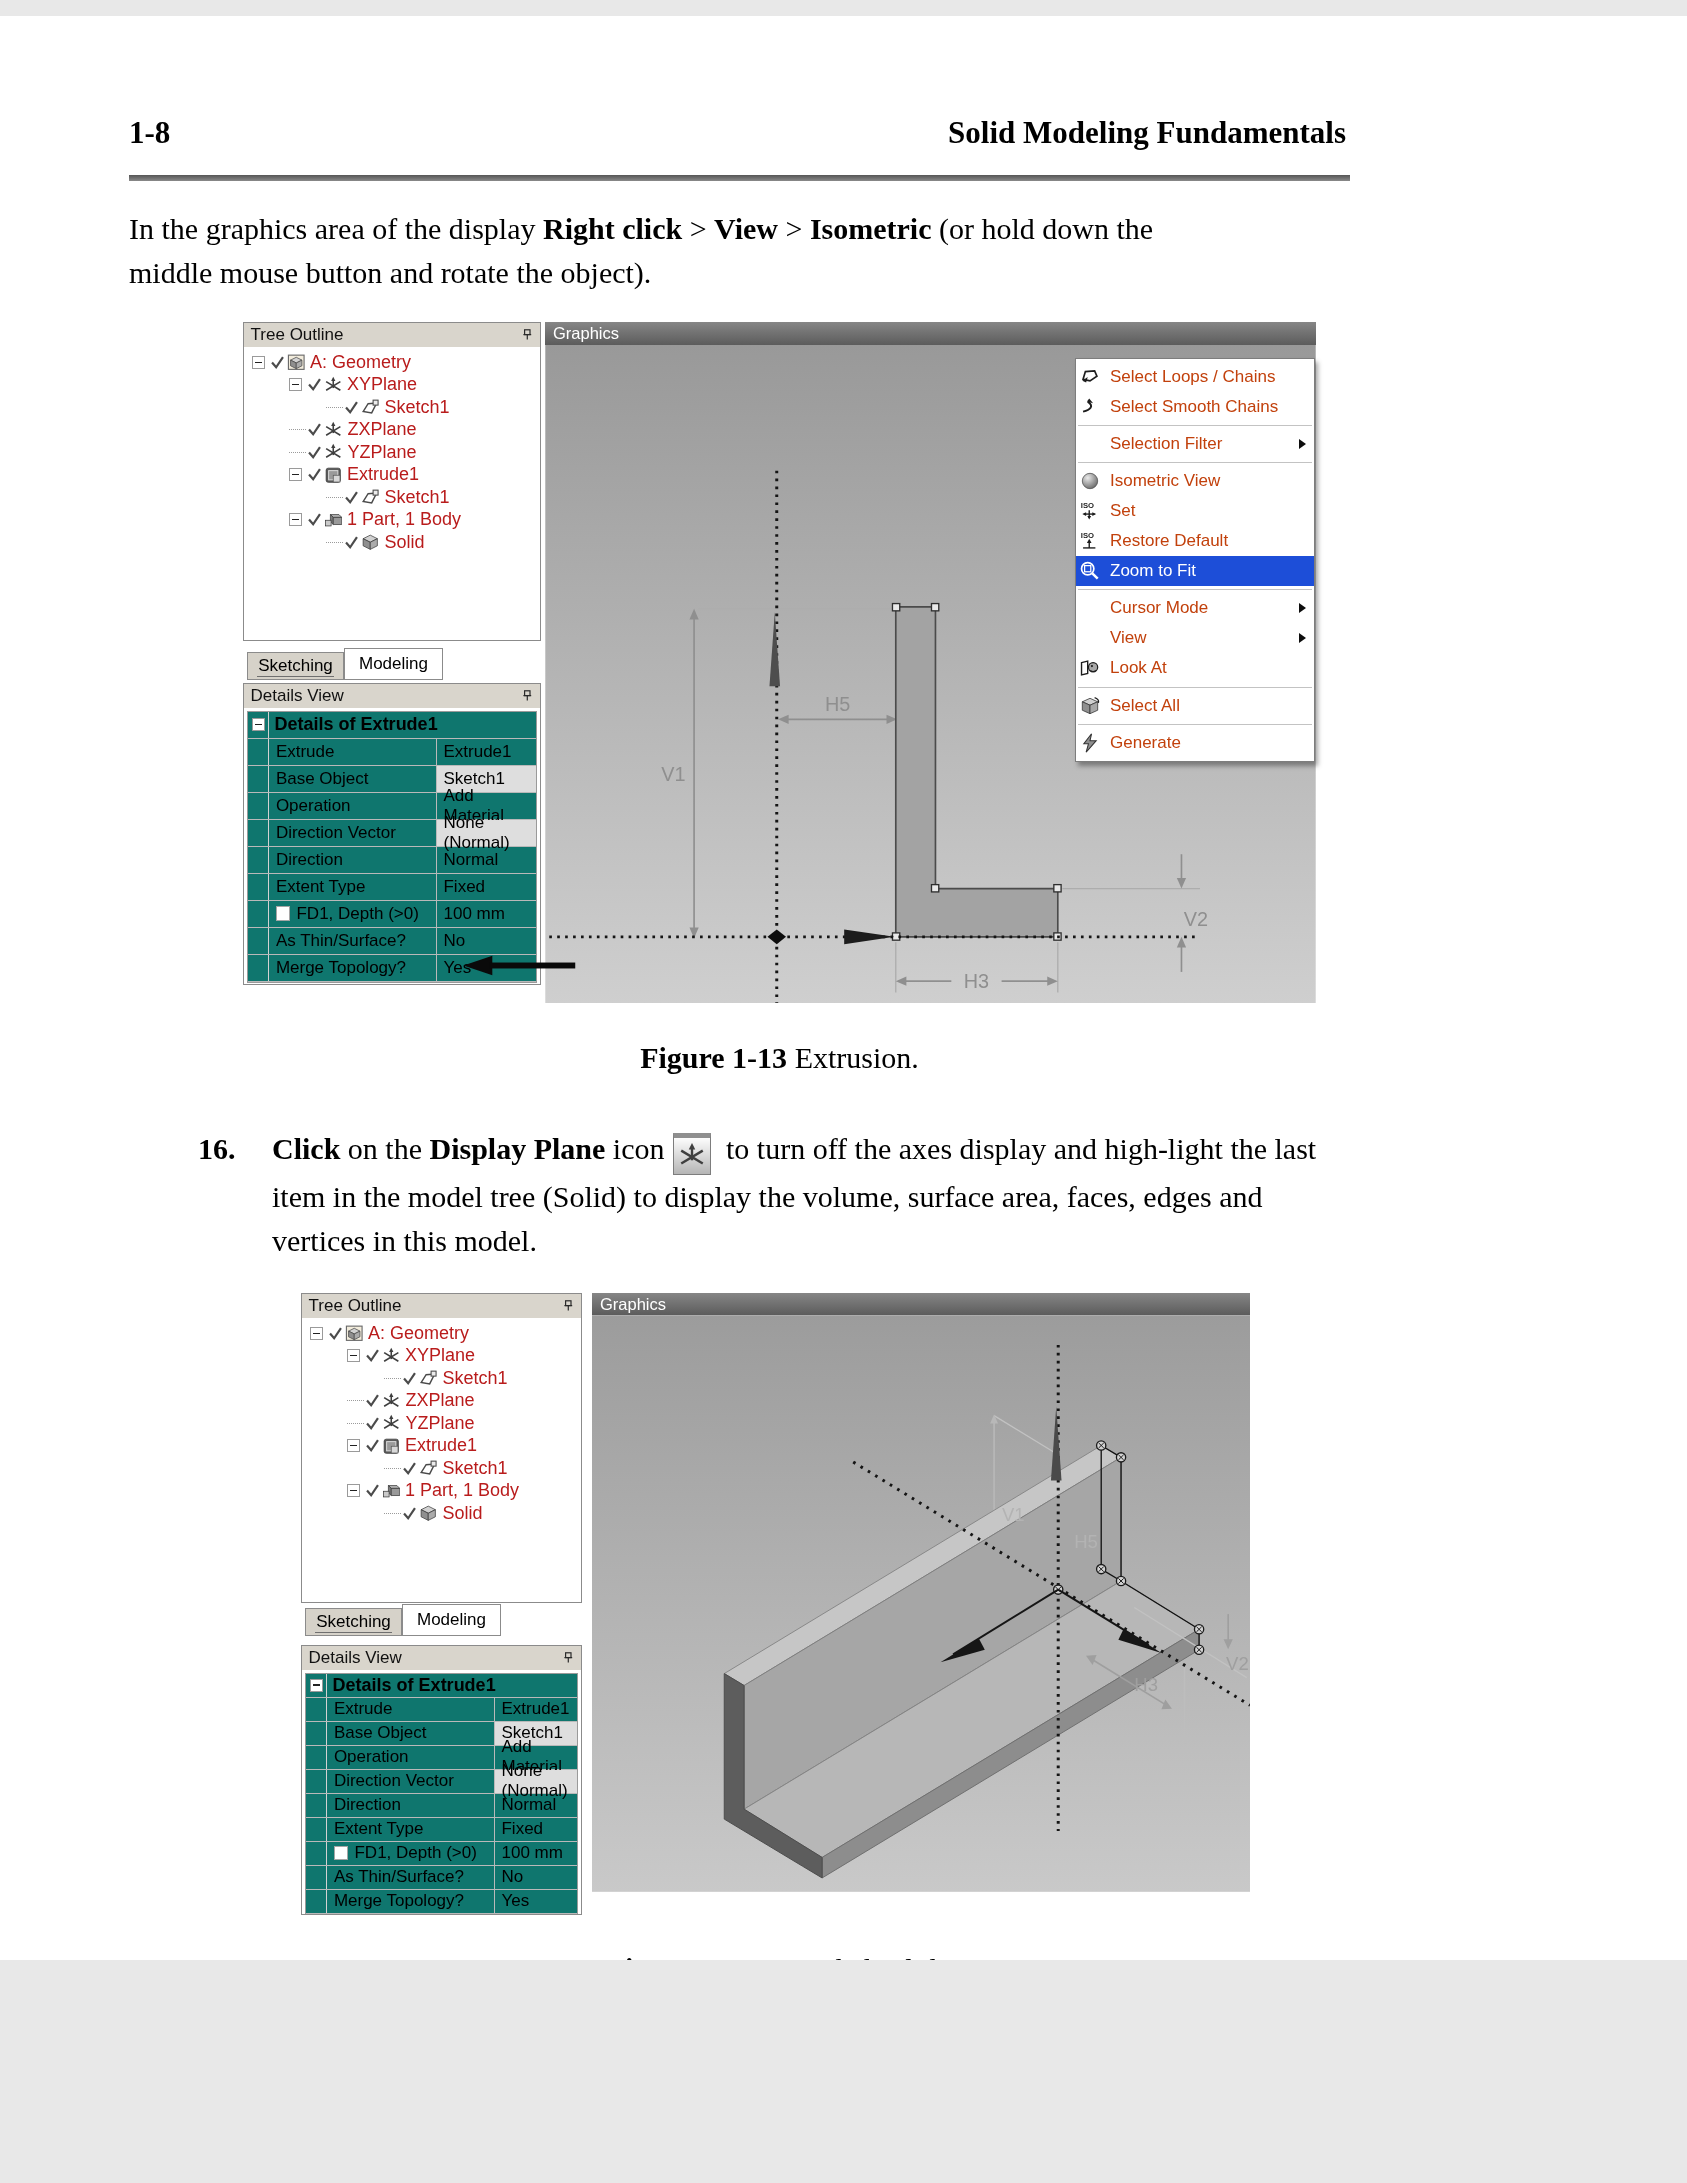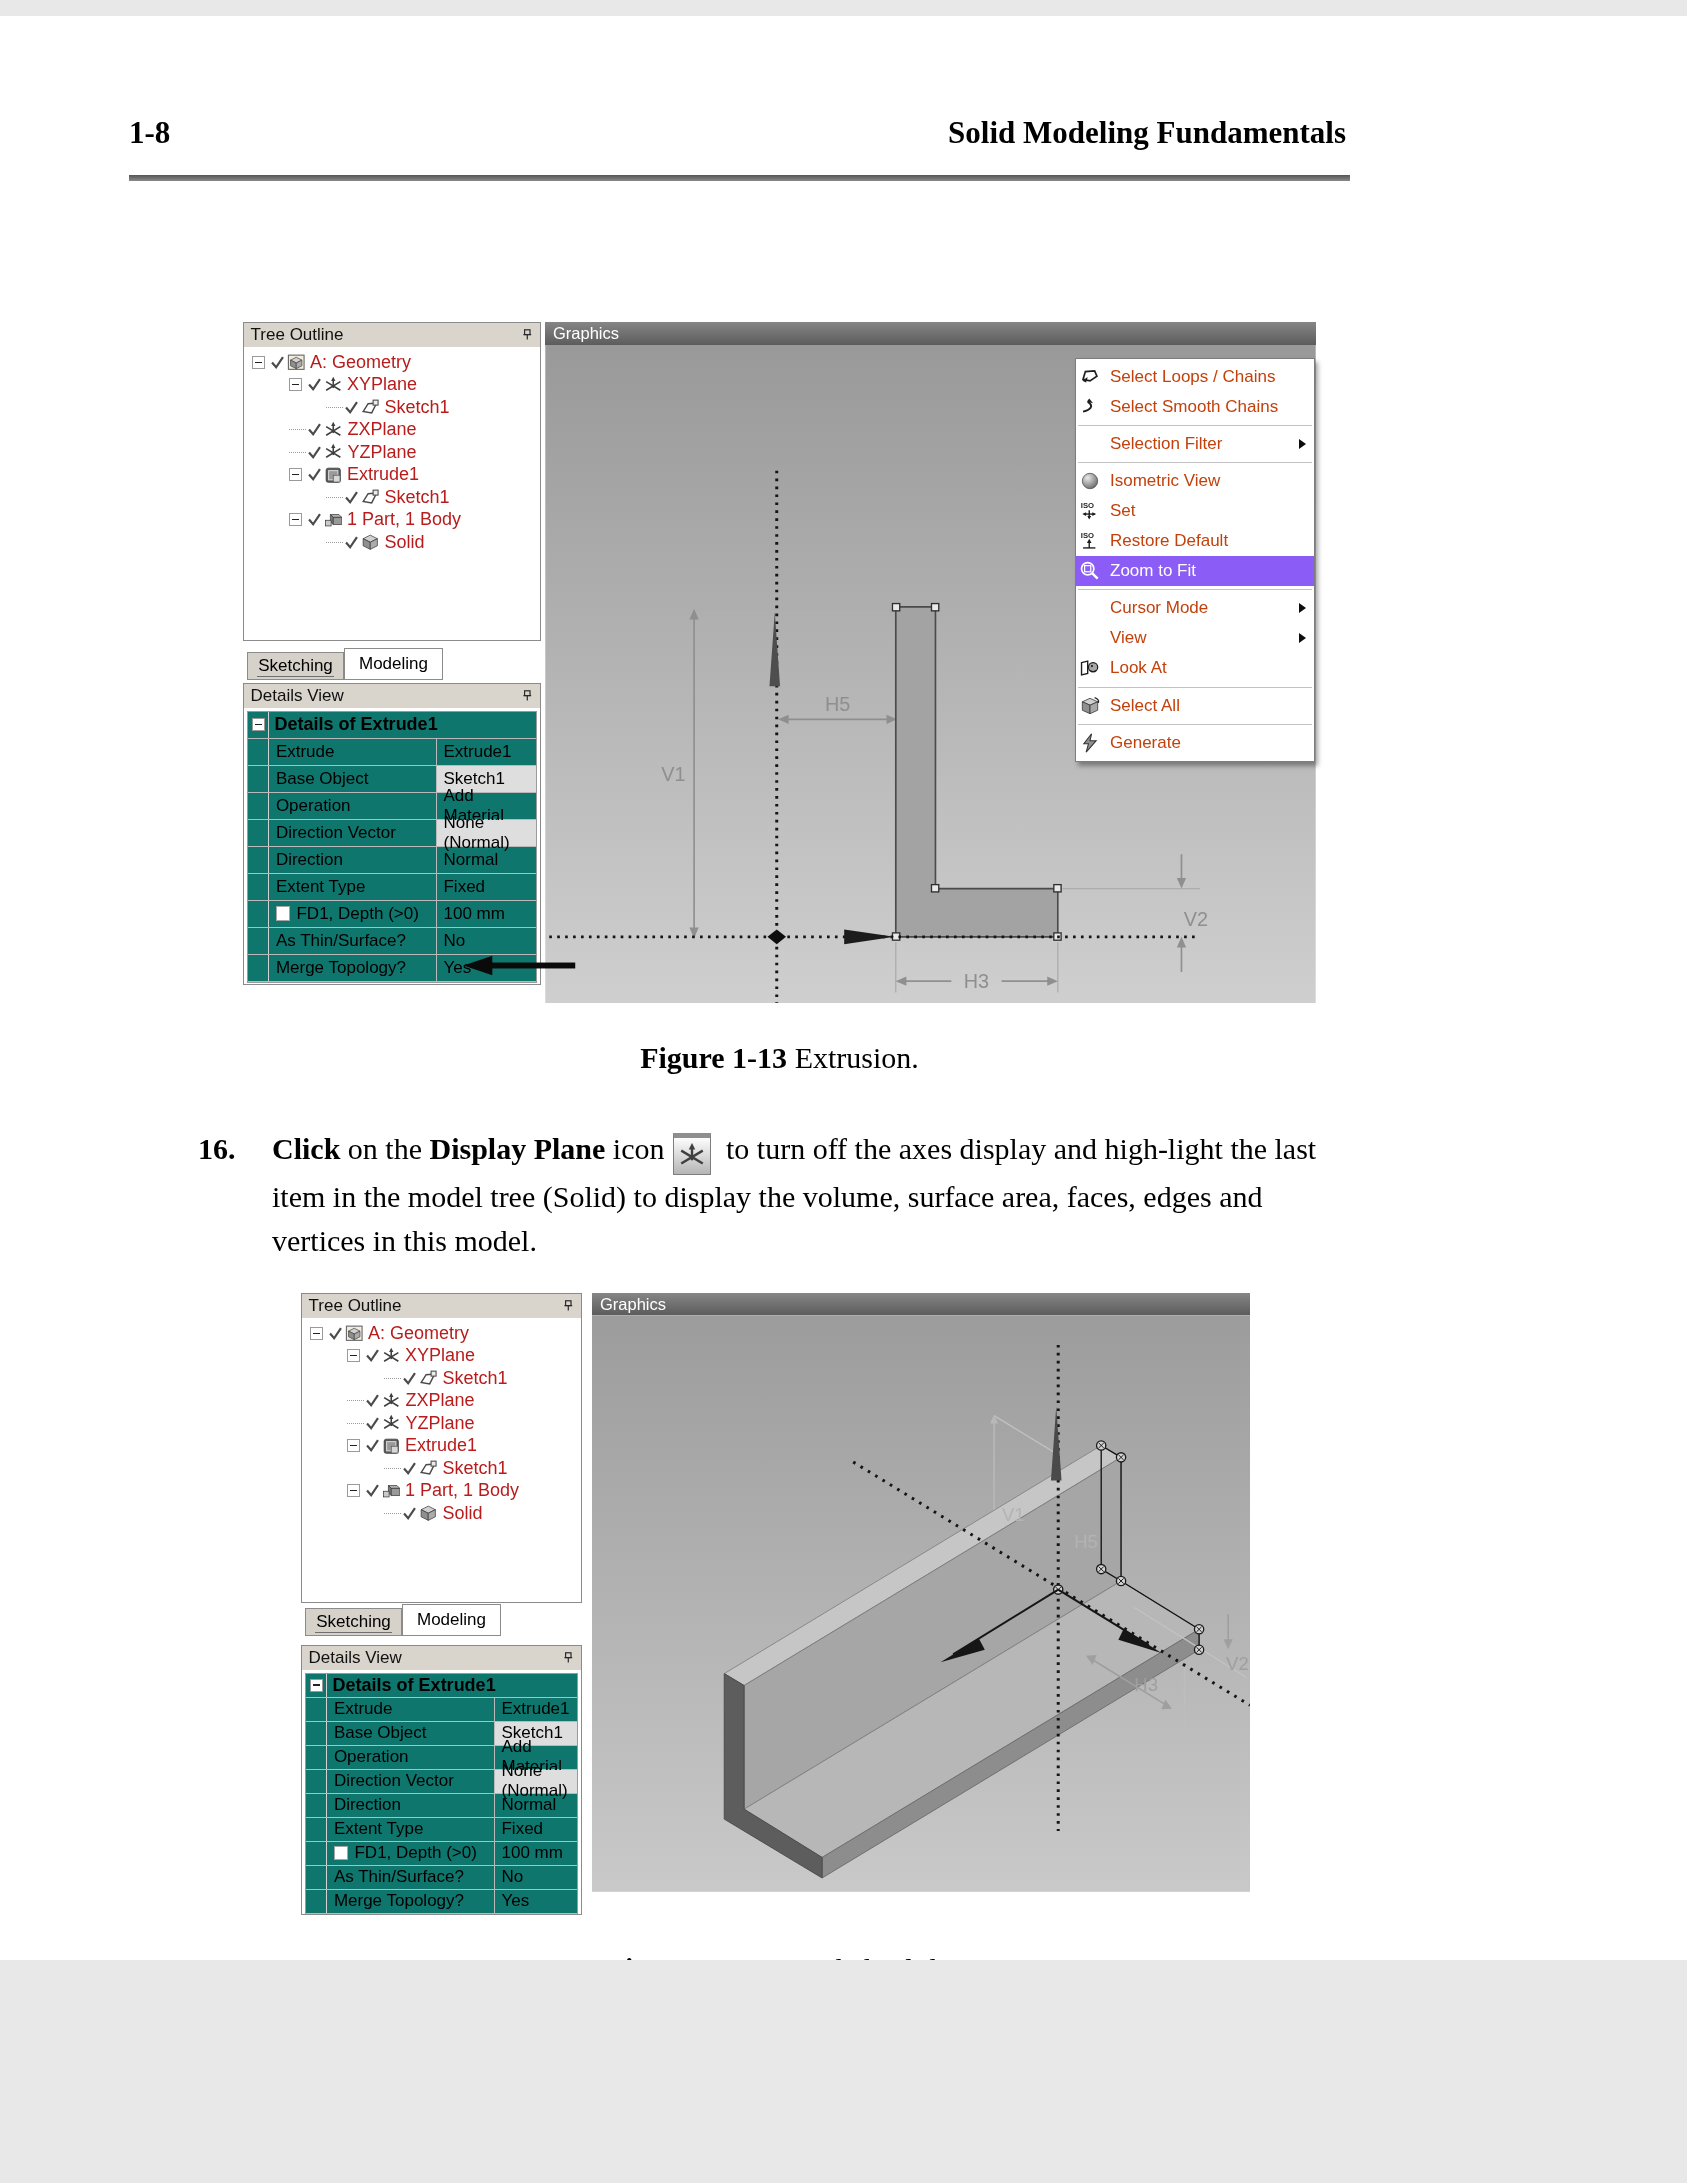--- a/index.html
+++ b/index.html
@@ -57,38 +57,39 @@
   .dimfaint{font-family:"Liberation Sans",sans-serif;font-size:28px;fill:#b3b3b3}
   .dimmid{font-family:"Liberation Sans",sans-serif;font-size:28px;fill:#9f9f9f}
 
   
   .menu{position:absolute;background:#fff;border:0.7px solid #7d7d7d;box-shadow:3.3px 4px 4.6px rgba(0,0,0,.35);padding:2.6px 0;z-index:5}
   .mitem{display:flex;align-items:center;height:30px;padding:0 8px 0 4px;font-size:17px;color:#c2410c}
   .micon{width:30px;height:21px;display:flex;align-items:center;justify-content:flex-start;flex:none}
   .micon svg{width:20px;height:20px}
   .mlabel{white-space:nowrap}
   .marrow{margin-left:auto;width:0;height:0;border-left:7.3px solid #0d0d0d;border-top:5.3px solid transparent;border-bottom:5.3px solid transparent}
-  .mitem.hl{background:#8b5cf6;color:#fff}
+  .mitem.hl{background:#1d4ed8;color:#fff}
   .msep{height:0.7px;background:#c3c3c3;margin:3.3px 2px}
 
   .notearrow{position:absolute}
 
   
   .dpbtn{display:inline-flex;align-items:center;justify-content:center;width:38px;height:42px;border:1.3px solid #7d7d7d;border-top:5.3px solid #8f8f8f;background:linear-gradient(#fdfdfd,#b5b5b5);vertical-align:-12px;margin:0 8px;box-sizing:border-box}
   .dpbtn svg{width:28px;height:30px}
 </style>
 </head>
 <body>
 
 <div class="page">
 
   <div class="abs hdr" style="left:129px;top:99px">1-8</div>
   <div class="abs hdr" style="right:341px;top:99px">Solid Modeling Fundamentals</div>
   <div class="rule" style="left:129px;top:159px;width:1221px;height:6px"></div>
 
+  <p class="intro" style="left:129px;top:191px;width:1244px"><span>In the graphics area of the display </span><b>Right click</b><span> &gt; </span><b>View</b><span> &gt; </span><b>Isometric</b><span> (or hold down the</span><br><span>middle mouse button and rotate the object).</span></p>
 
   <div class="shot" style="left:243px;top:306px;width:1073px;height:683px">
 
     <div class="panel" style="left:0;top:0;width:298px;height:319px">
       <div class="phead">
         <span>Tree Outline</span>
         <span class="sp"></span>
           <span class="pin">
             <svg viewBox="0 0 22 22">
               <g stroke="#2a2a2a" stroke-width="2" fill="none">

